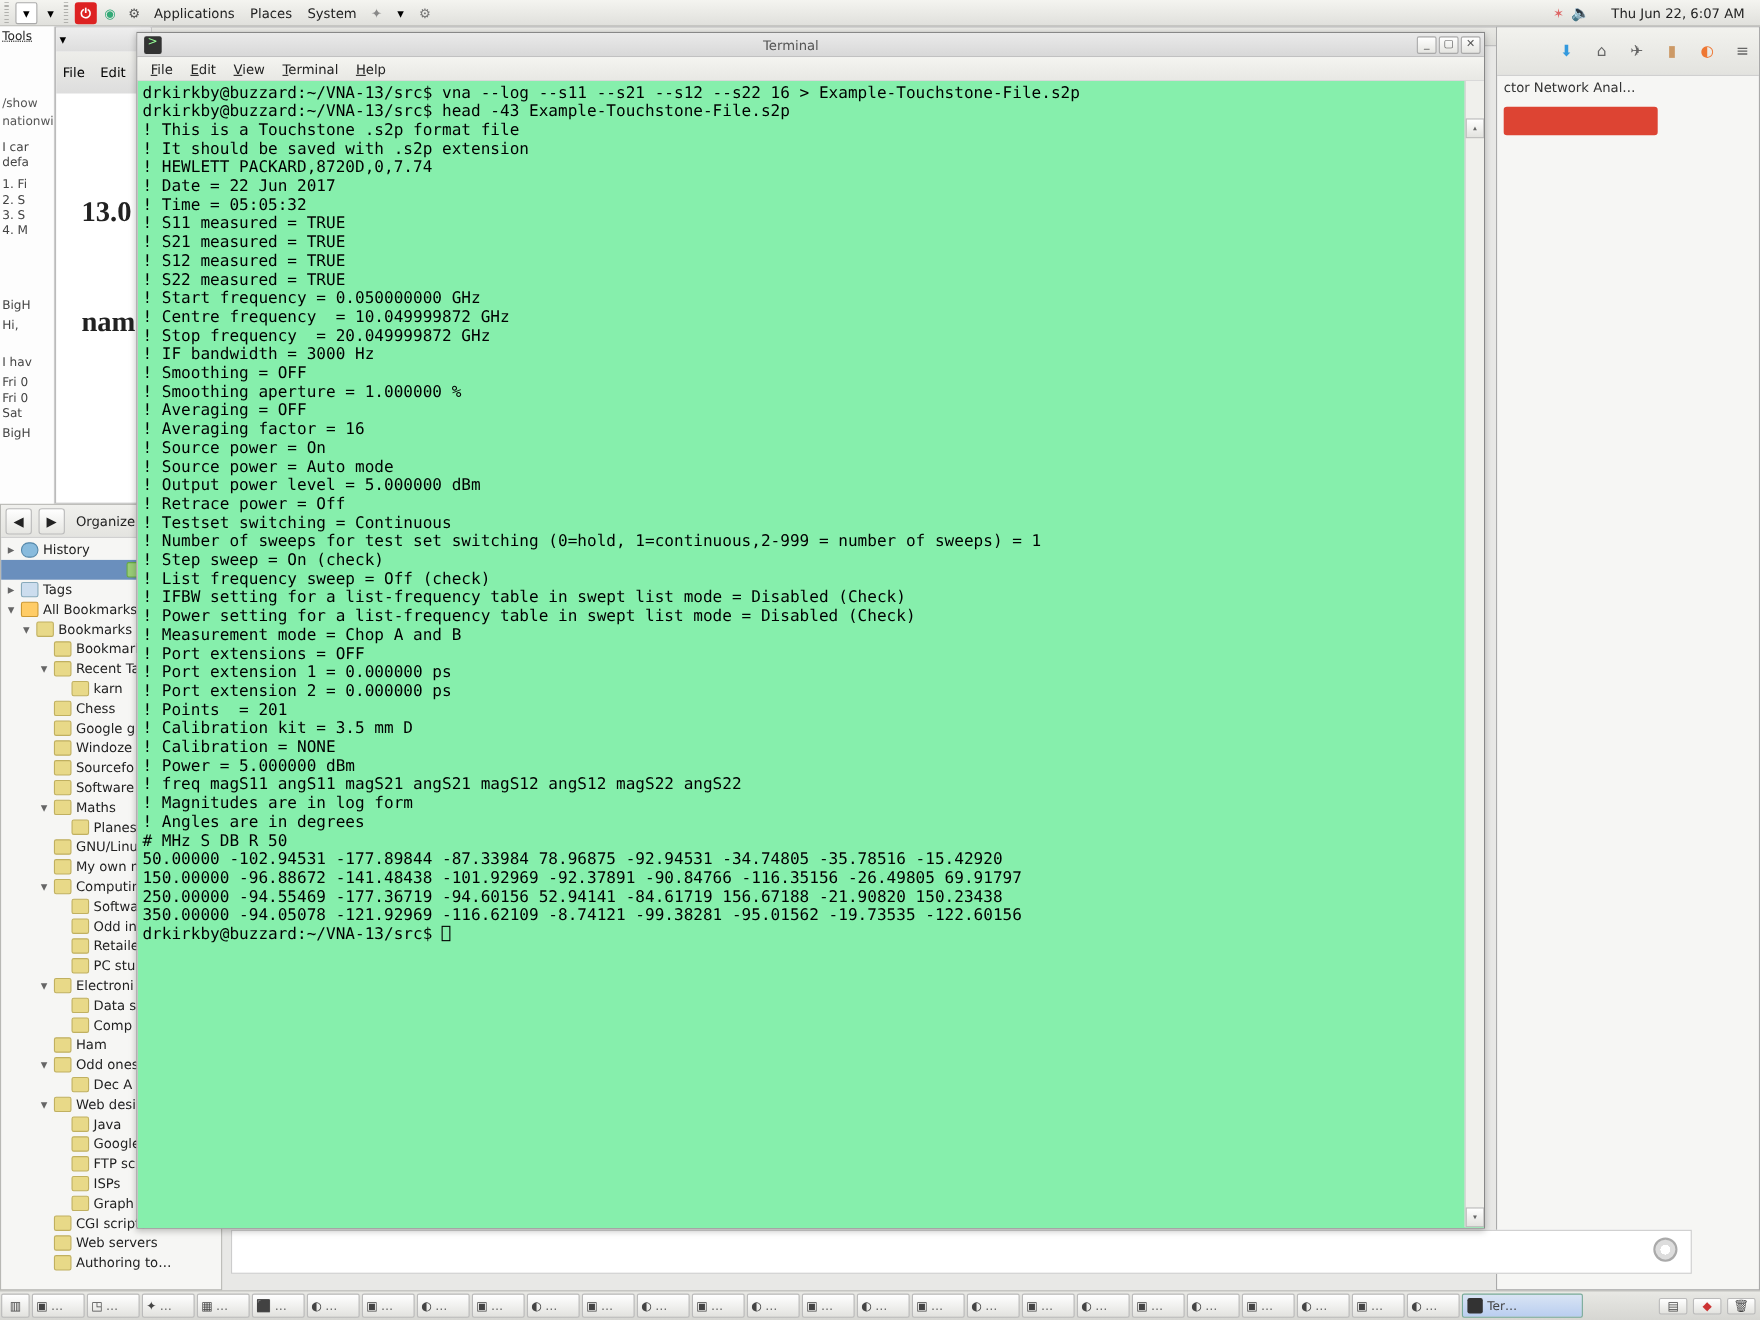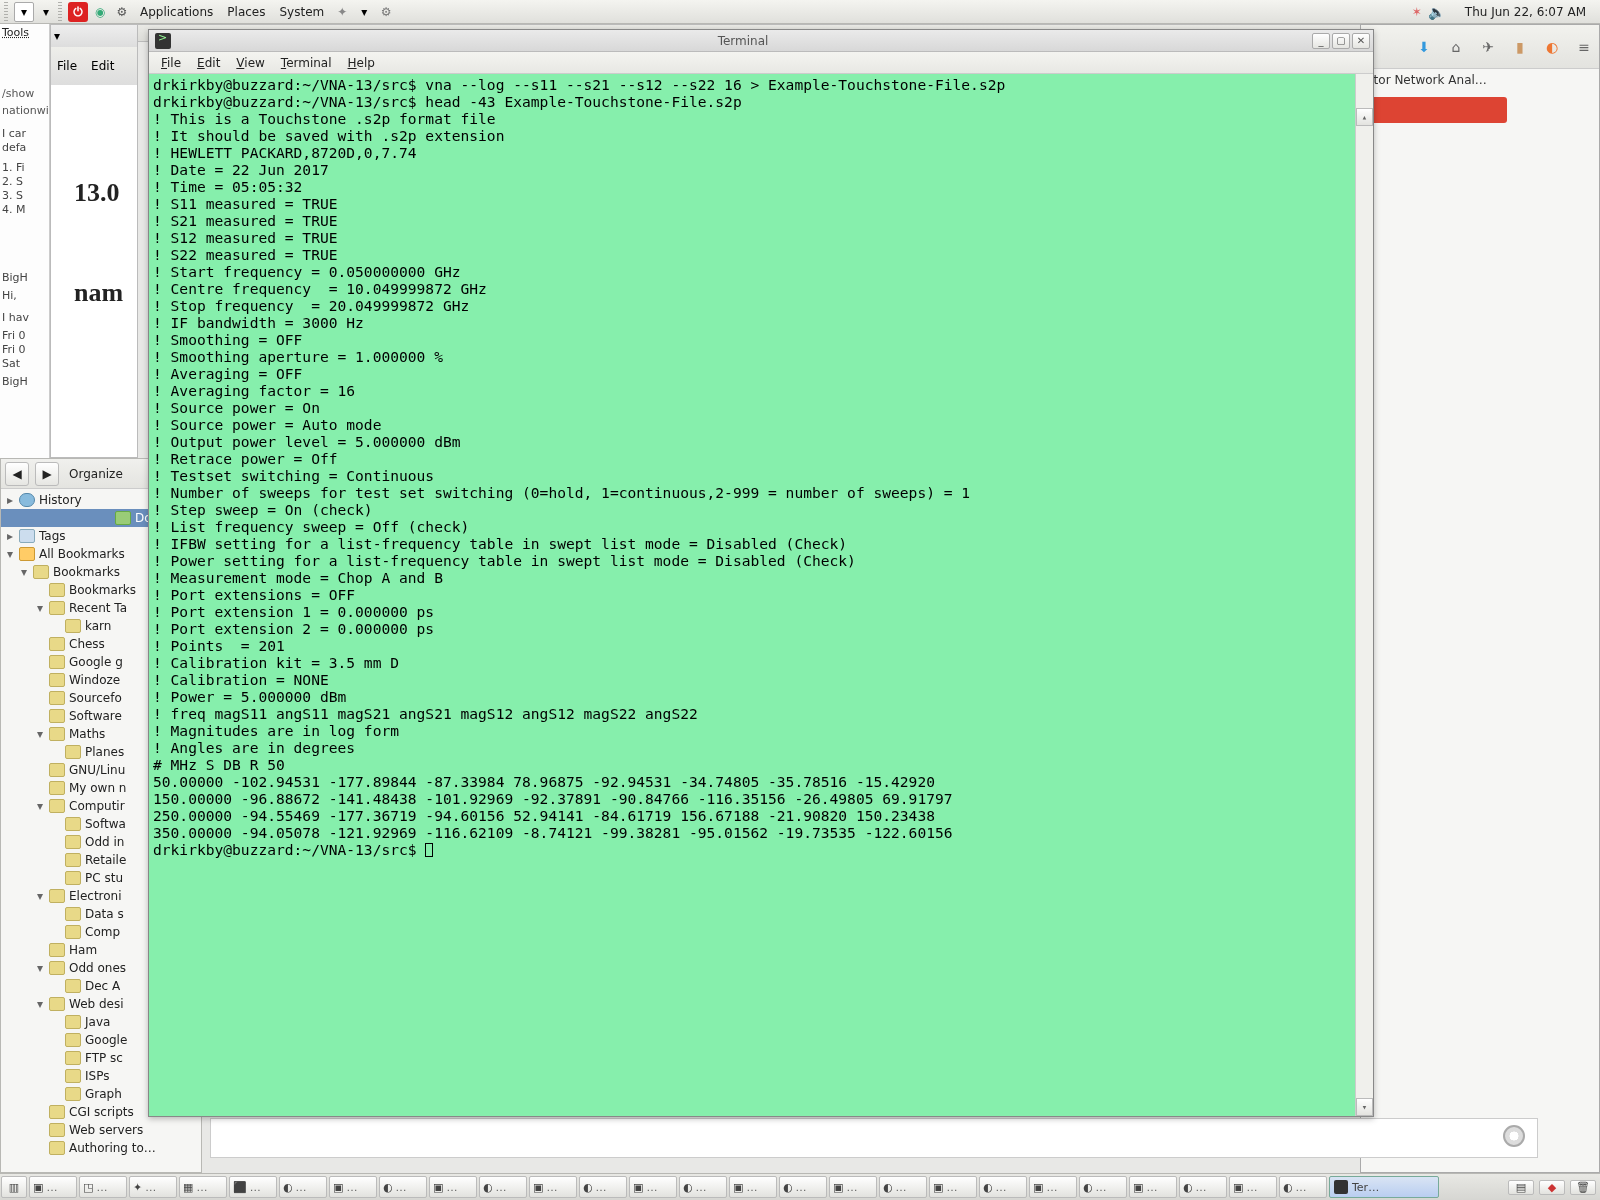--- a/index.html
+++ b/index.html
@@ -96,21 +96,21 @@
   background:#fff; border:1px solid #ccc;
   padding:4px 10px; font-size:12px; color:#333;
 }
 .file-row .fname{ color:#222;}
 .file-row .meta{ color:#777;}
 .file-row .cd{ position:absolute; right:12px; top:6px; width:22px; height:22px; border-radius:50%;
   border:2px solid #aaa; background:radial-gradient(circle,#fff 0 35%,#ddd 36% 100%);}
 
 
 .terminal-window{
-  position:absolute; top:29px; left:148px; width:1226px; height:1088px;
+  position:absolute; top:29px; left:124px; width:1226px; height:1088px;
   background:#fff; border:1px solid #888;
   box-shadow:0 2px 6px rgba(0,0,0,0.25);
   display:flex; flex-direction:column;
 }
 .term-titlebar{
   height:22px; background:linear-gradient(#eaeaea,#d8d8d8);
   display:flex; align-items:center; border-bottom:1px solid #bbb;
 }
 .term-titlebar .tt-icon{ width:16px; height:16px; margin:0 6px; background:#333; border-radius:2px; position:relative;}
 .term-titlebar .tt-icon::after{content:">"; color:#9f9; position:absolute; left:3px; top:-2px; font-size:11px;}
@@ -217,21 +217,21 @@
     <div>I car</div>
     <div>defa</div>
     <div style="margin-top:6px">1. Fi</div>
     <div>2. S</div>
     <div>3. S</div>
     <div>4. M</div>
   </div>
   <div class="frag" style="margin-top:54px">
     <div>BigH</div>
     <div style="margin-top:4px">Hi,</div>
-    <div style="margin-top:8px">I hav</div>
+    <div style="margin-top:20px">I hav</div>
     <div style="margin-top:4px">Fri 0</div>
     <div>Fri 0</div>
     <div>Sat</div>
     <div style="margin-top:4px">BigH</div>
   </div>
 </div>
 
 <div class="mail-strip">
   <div style="height:22px;display:flex;align-items:center;padding:0 3px;background:linear-gradient(#eee,#ddd);">
     <span style="width:16px;">▾</span>

